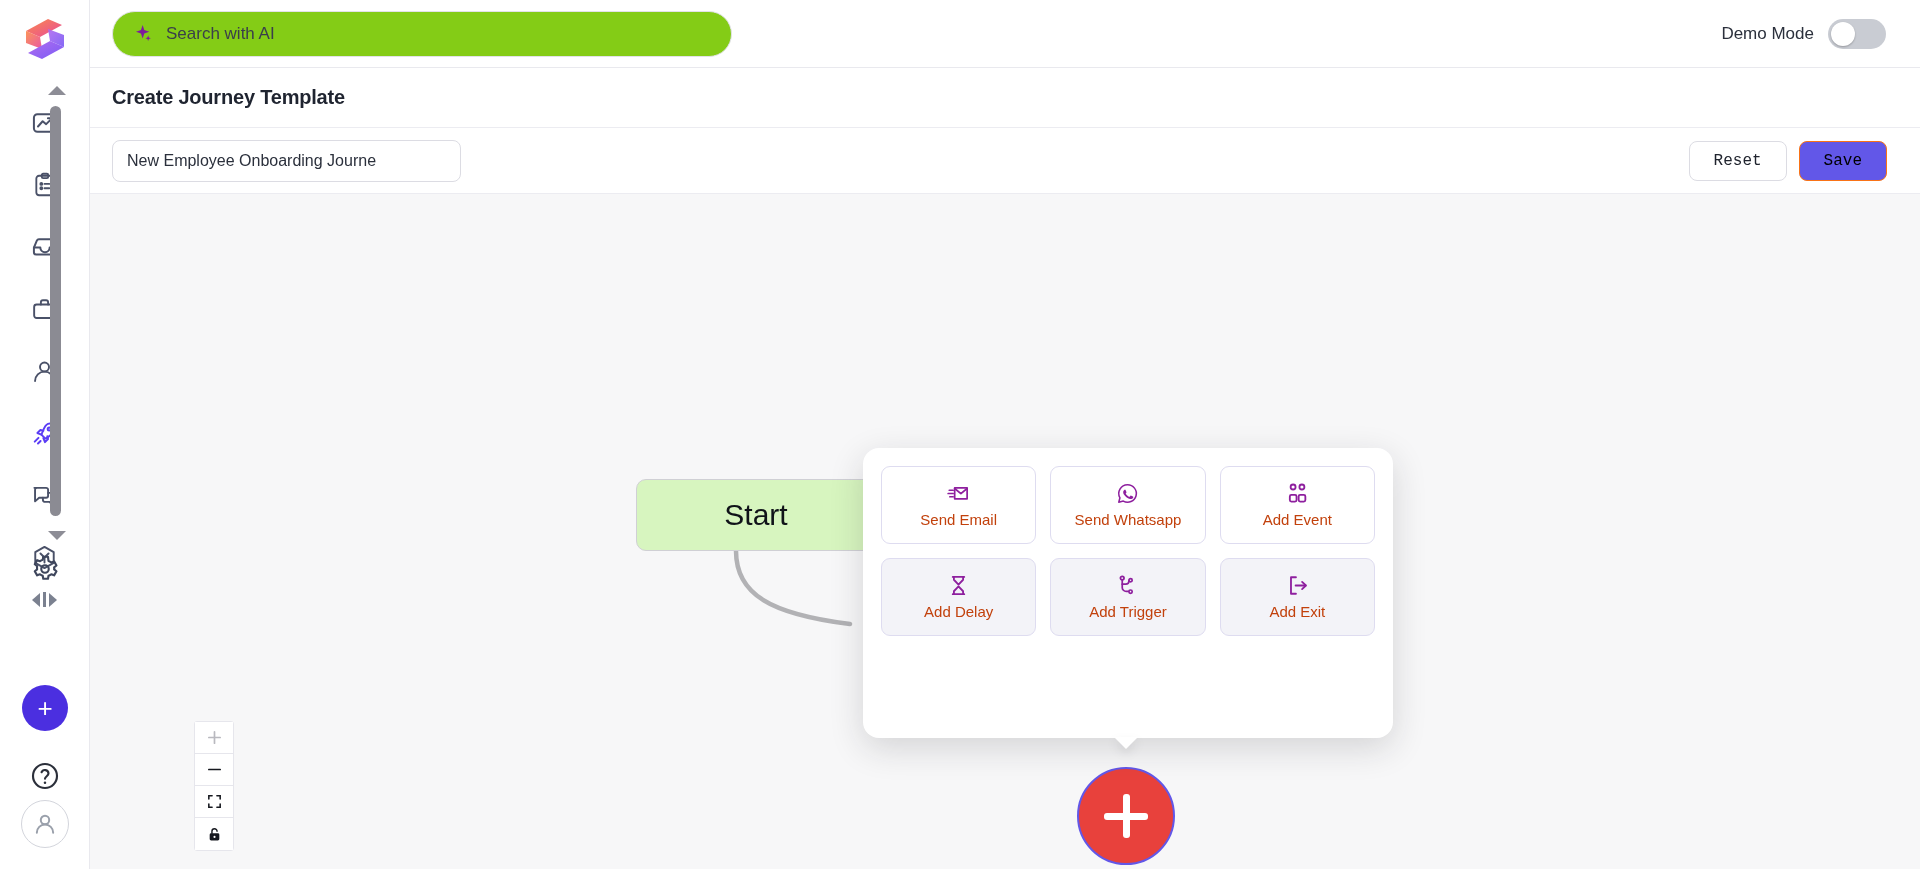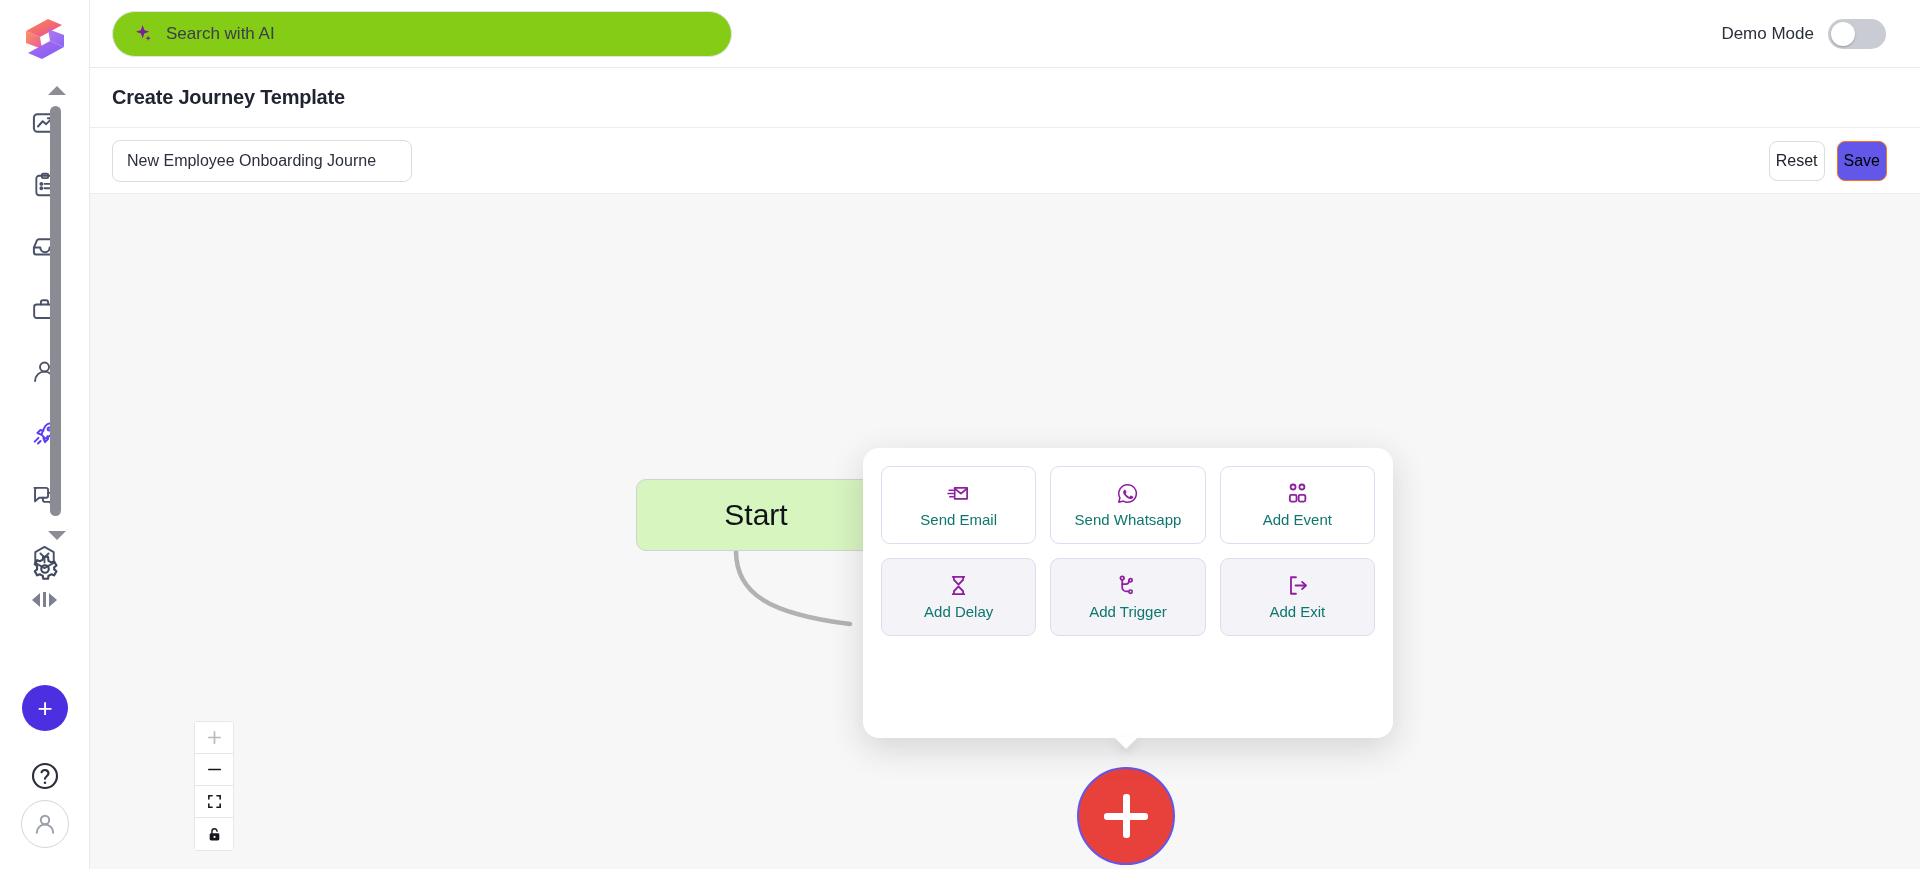--- a/index.html
+++ b/index.html
@@ -120,29 +120,29 @@
   }
   .page-title { font-size: 20px; font-weight: bold; letter-spacing: -0.2px; }
 
   .action-bar {
     height: 66px; flex: 0 0 66px;
     display: flex; align-items: center; justify-content: space-between;
     padding: 0 33px 0 22px; background: #fff;
     border-bottom: 1px solid #ececf1;
   }
   .journey-name-input {
-    width: 300px; height: 42px;
+    width: 349px; height: 42px;
     border: 1px solid #dcdce3; border-radius: 8px;
     padding: 0 14px; font-size: 16px; color: #2b303c;
     font-family: "Liberation Sans", sans-serif; background: #fff;
   }
   .action-buttons { display: flex; gap: 12px; align-items: center; }
   .btn {
     height: 40px; border-radius: 8px; font-size: 16px; cursor: pointer;
-    font-family: Liberation Sans, sans-serif; padding: 0 6px;
+    font-family: Liberation Mono, monospace; padding: 0 24px;
   }
   .btn-reset { background: #fff; border: 1px solid #dcdce3; color: #20242e; }
   .btn-save { background: #6257e8; border: 1px solid #f97316; color: #000000; text-align: right; }
 
   
   .canvas {
     flex: 1; position: relative; background: #f7f7f8; overflow: hidden;
   }
   .edge-svg { position: absolute; left: 0; top: 0; width: 100%; height: 100%; pointer-events: none; }
 
@@ -166,21 +166,21 @@
     gap: 14px 14px;
   }
   .palette-item {
     height: 78px; border: 1px solid #dedcf0; border-radius: 9px;
     background: #ffffff;
     display: flex; flex-direction: column; align-items: center; justify-content: center;
     gap: 7px; cursor: pointer;
   }
   .palette-item.shaded { background: #f3f3f8; }
   .palette-item .pi-icon { color: #8e1f9e; height: 22px; display: flex; align-items: center; }
-  .palette-item .pi-label { font-size: 15px; color: #0f766e; }
+  .palette-item .pi-label { font-size: 15px; color: #c2410c; }
   .palette-arrow {
     position: absolute; left: 251px; bottom: -11px;
     width: 0; height: 0;
     border-left: 12px solid transparent; border-right: 12px solid transparent;
     border-top: 12px solid #ffffff;
     filter: drop-shadow(0 5px 5px rgba(30,30,40,.10));
   }
 
   .node-add {
     position: absolute; left: 987px; top: 573px;

